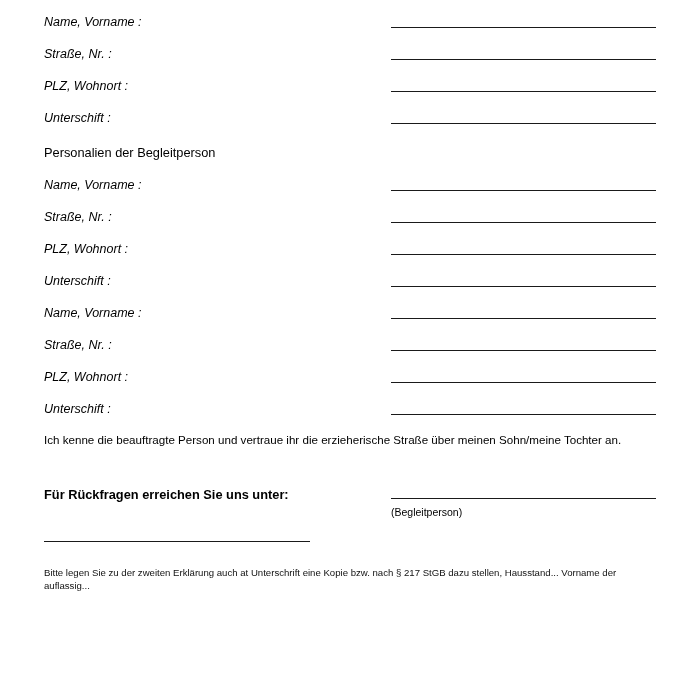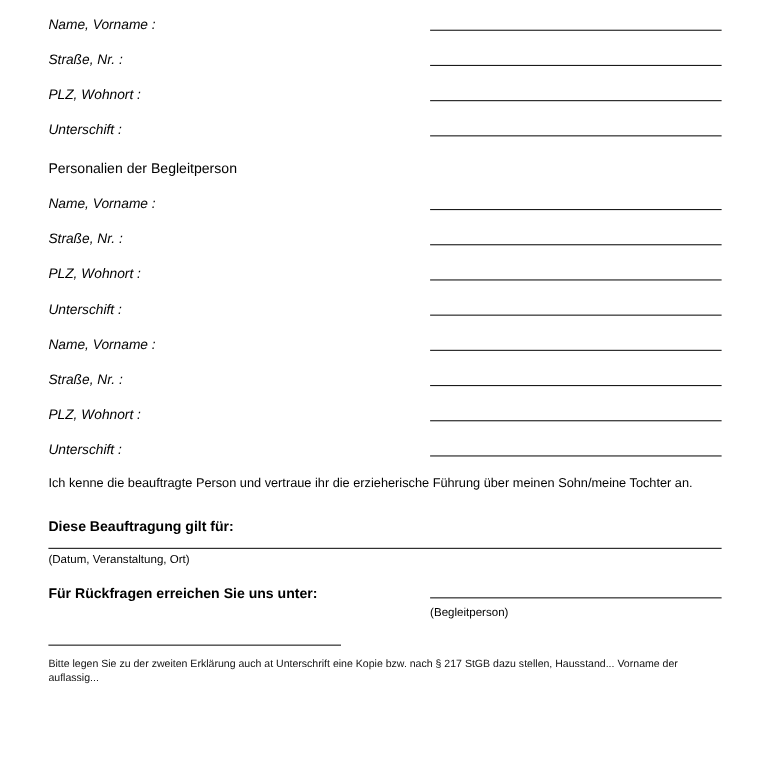--- a/index.html
+++ b/index.html
@@ -102,21 +102,21 @@
 
   .short-rule {
     width: 266px;
     border-bottom: 1px solid #1a1a1a;
     height: 0;
   }
 
   .footnote {
     font-size: 9.6px;
     line-height: 13px;
-    margin-top: 10px;
+    margin-top: 24px;
     color: #111111;
   }
   .spacer-12 { height: 12px; }
   .spacer-16 { height: 16px; }
   .spacer-22 { height: 22px; }
 </style>
 </head>
 <body>
 
 <div class="page">
@@ -173,31 +173,25 @@
       <span class="field-label">PLZ, Wohnort :</span>
       <span class="field-rule"></span>
     </div>
     <div class="field-row">
       <span class="field-label">Unterschift :</span>
       <span class="field-rule"></span>
     </div>
   </div>
 
   <div class="para">
-    <p>Ich kenne die beauftragte Person und vertraue ihr die erzieherische Führung über meinen Sohn/meine Tochter an.</p>
+    <p>Ich kenne die beauftragte Person und vertraue ihr die erzieherische Straße über meinen Sohn/meine Tochter an.</p>
   </div>
 
   <div class="spacer-22"></div>
 
-  <div>
-    <div class="block-head">Diese Beauftragung gilt für:</div>
-    <div class="spacer-12"></div>
-    <div class="full-rule"></div>
-    <div class="caption">(Datum, Veranstaltung, Ort)</div>
-  </div>
 
   <div class="spacer-16"></div>
 
   <div>
     <div class="split-row">
       <div class="block-head">Für Rückfragen erreichen Sie uns unter:</div>
       <div class="right-rule"></div>
     </div>
     <div class="right-caption">(Begleitperson)</div>
   </div>

